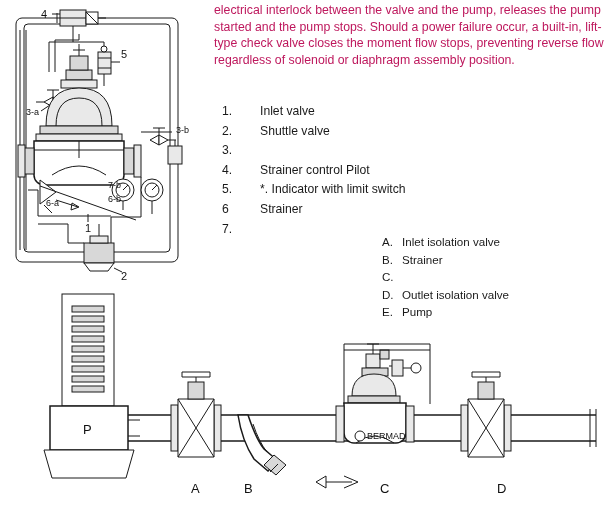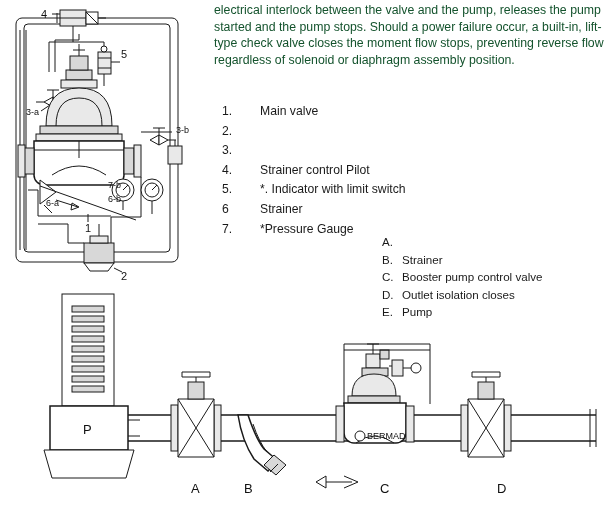--- a/index.html
+++ b/index.html
@@ -22,21 +22,21 @@
   }
 
   
   .paragraph {
     position: absolute;
     left: 214px;
     top: 2px;
     width: 392px;
     font-size: 12.3px;
     line-height: 16.6px;
-    color: #14532d;
+    color: #be185d;
   }
   .numbered-list {
     position: absolute;
     left: 222px;
     top: 102px;
     width: 380px;
     font-size: 12.2px;
     line-height: 19.6px;
   }
   .numbered-list .row {
@@ -88,61 +88,61 @@
 </head>
 <body>
 
 <div id="root">
 
   <div class="paragraph">electrical interlock between the valve and the pump, releases the pump started and the pump stops. Should a power failure occur, a built-in, lift-type check valve closes the moment flow stops, preventing reverse flow regardless of solenoid or diaphragm assembly position.</div>
 
   <div class="numbered-list">
     <div class="row">
       <span class="num">1.</span>
-      <span class="txt">Main valve</span>
+      <span class="txt">Inlet valve</span>
     </div>
     <div class="row">
       <span class="num">2.</span>
+      <span class="txt">Shuttle valve</span>
     </div>
     <div class="row">
       <span class="num">3.</span>
     </div>
     <div class="row">
       <span class="num">4.</span>
       <span class="txt">Strainer control Pilot</span>
     </div>
     <div class="row">
       <span class="num">5.</span>
       <span class="txt">*. Indicator with limit switch</span>
     </div>
     <div class="row">
       <span class="num">6</span>
       <span class="txt">Strainer</span>
     </div>
     <div class="row">
       <span class="num">7.</span>
-      <span class="txt">*Pressure Gauge</span>
     </div>
   </div>
 
   <div class="lettered-list">
     <div class="row">
       <span class="ltr">A.</span>
+      <span class="txt">Inlet isolation valve</span>
     </div>
     <div class="row">
       <span class="ltr">B.</span>
       <span class="txt">Strainer</span>
     </div>
     <div class="row">
       <span class="ltr">C.</span>
-      <span class="txt">Booster pump control valve</span>
     </div>
     <div class="row">
       <span class="ltr">D.</span>
-      <span class="txt">Outlet isolation closes</span>
+      <span class="txt">Outlet isolation valve</span>
     </div>
     <div class="row">
       <span class="ltr">E.</span>
       <span class="txt">Pump</span>
     </div>
   </div>
 
   <svg class="draw" viewBox="0 0 612 506">
 
     <g>

